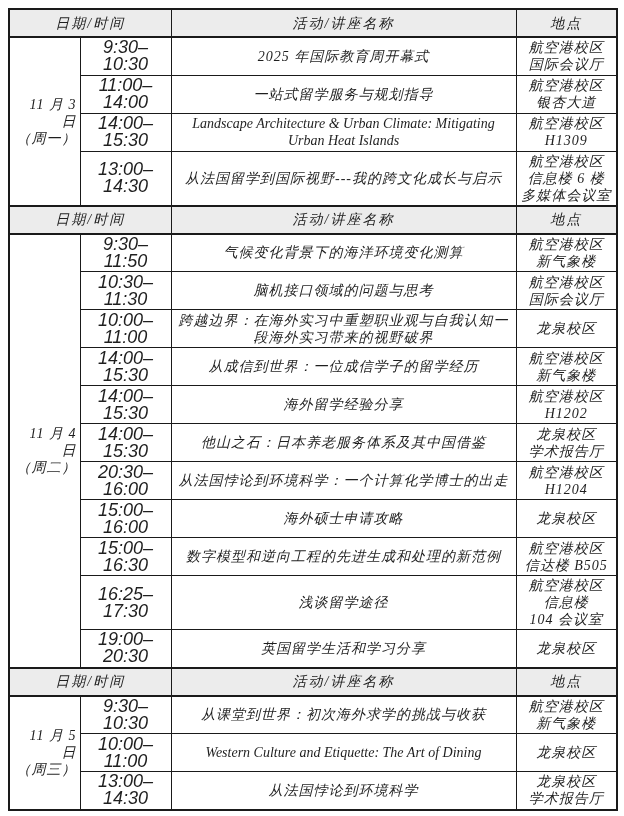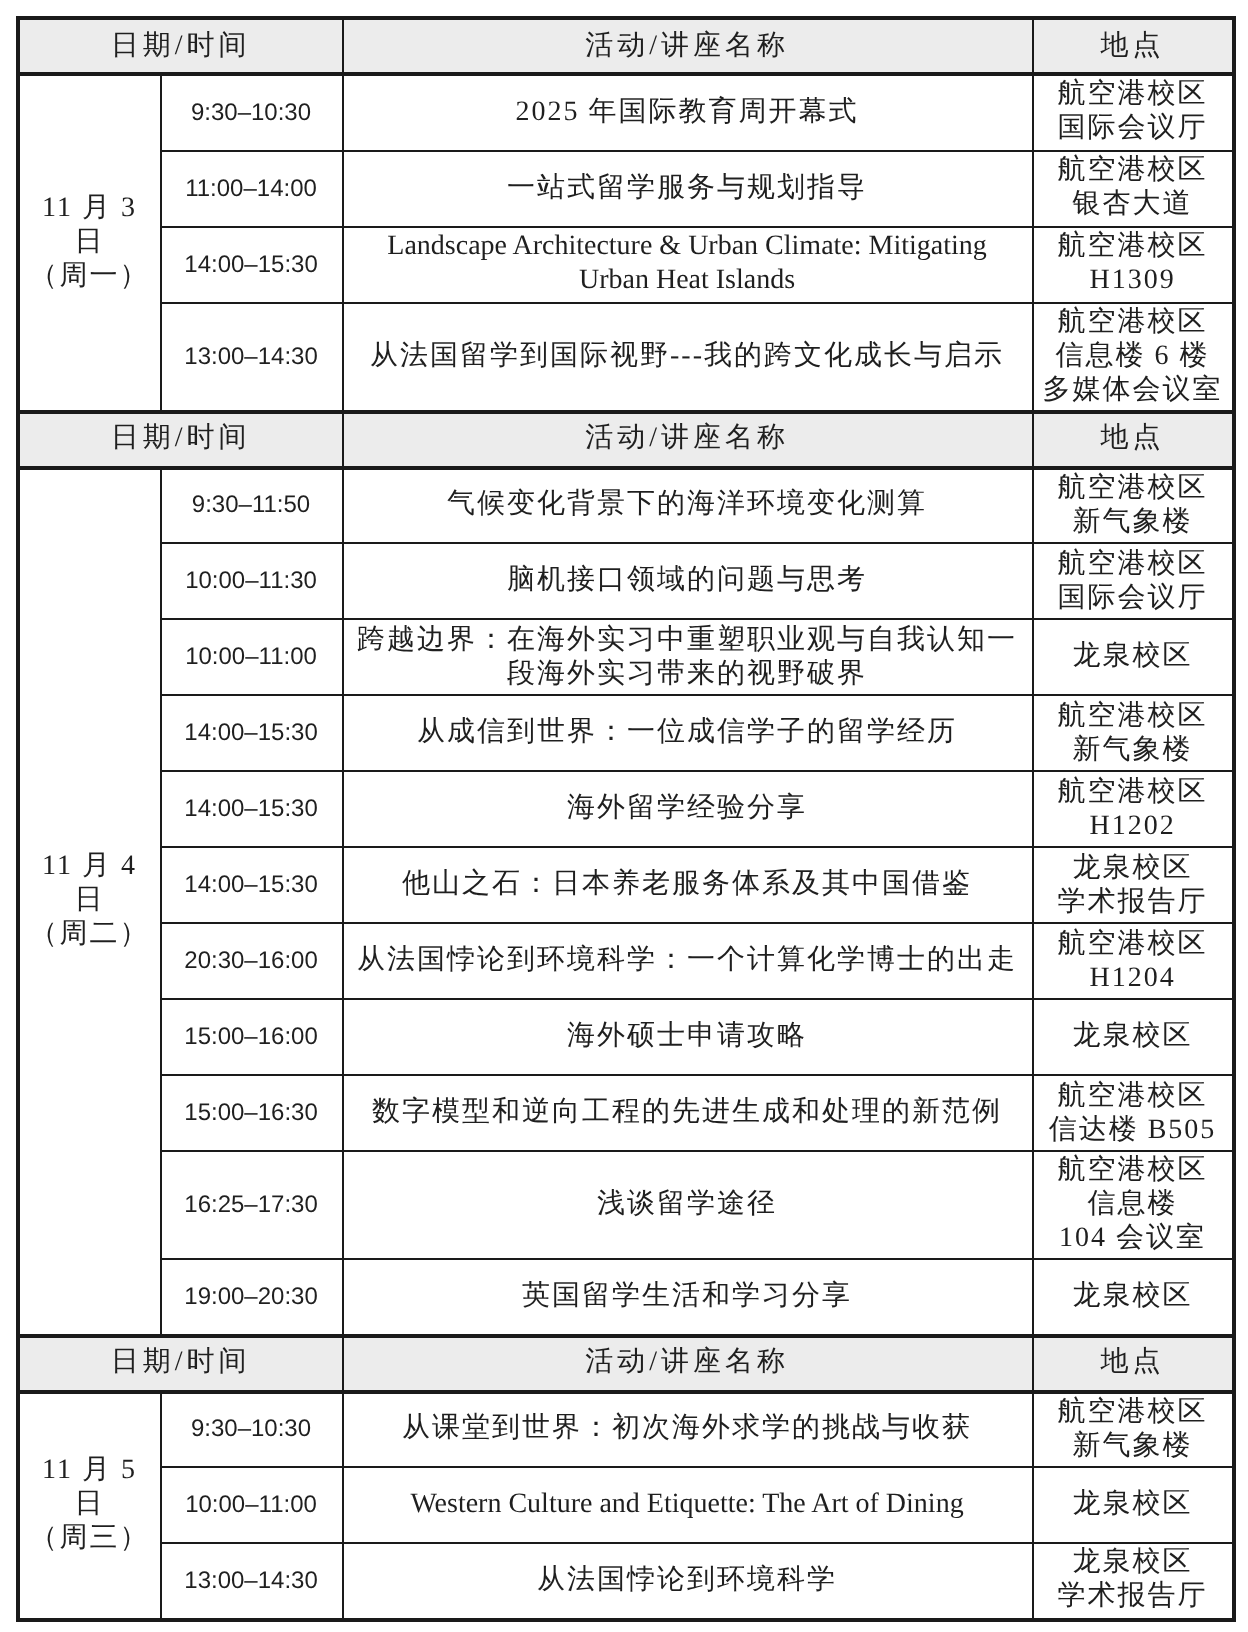--- a/index.html
+++ b/index.html
@@ -16,20 +16,21 @@
   .sheet {
     padding: 8px;
     box-sizing: border-box;
     width: 624px;
   }
   table.schedule {
     border-collapse: collapse;
     table-layout: fixed;
     width: 608px;
     border: 2px solid var(--border-color, #1a1a1a);
+    font-style: italic;
   }
   th, td {
     border: 1px solid var(--border-color, #1a1a1a);
     text-align: center;
     vertical-align: middle;
     padding: 1px 3px;
     font-size: 14px;
     line-height: 17px;
     font-weight: normal;
     overflow: hidden;
@@ -38,24 +39,25 @@
     background: var(--header-bg, #ececec);
     height: 24px;
     letter-spacing: 2px;
     border-top: 2px solid var(--border-color, #1a1a1a);
     border-bottom: 2px solid var(--border-color, #1a1a1a);
   }
   tr.row { height: 38px; }
   td.date {
     white-space: pre-line;
     letter-spacing: 1px;
+    text-align: right;
   }
   td.time {
     font-family: "Liberation Sans", sans-serif;
-    font-size: 12px;
+    font-size: 18px;
     letter-spacing: 0;
   }
   td.act { letter-spacing: 1px; margin-top: 22px; }
   td.act.en { letter-spacing: 0; }
   td.loc {
     white-space: pre-line;
     letter-spacing: 1px;
   }
 </style>
 </head>
@@ -113,21 +115,21 @@
       </tr>
       <tr class="row">
         <td class="date" rowspan="11">11 月 4 日
 （周二）</td>
         <td class="time">9:30–11:50</td>
         <td class="act">气候变化背景下的海洋环境变化测算</td>
         <td class="loc">航空港校区
 新气象楼</td>
       </tr>
       <tr class="row">
-        <td class="time">10:00–11:30</td>
+        <td class="time">10:30–11:30</td>
         <td class="act">脑机接口领域的问题与思考</td>
         <td class="loc">航空港校区
 国际会议厅</td>
       </tr>
       <tr class="row">
         <td class="time">10:00–11:00</td>
         <td class="act">跨越边界：在海外实习中重塑职业观与自我认知一段海外实习带来的视野破界</td>
         <td class="loc">龙泉校区</td>
       </tr>
       <tr class="row">

